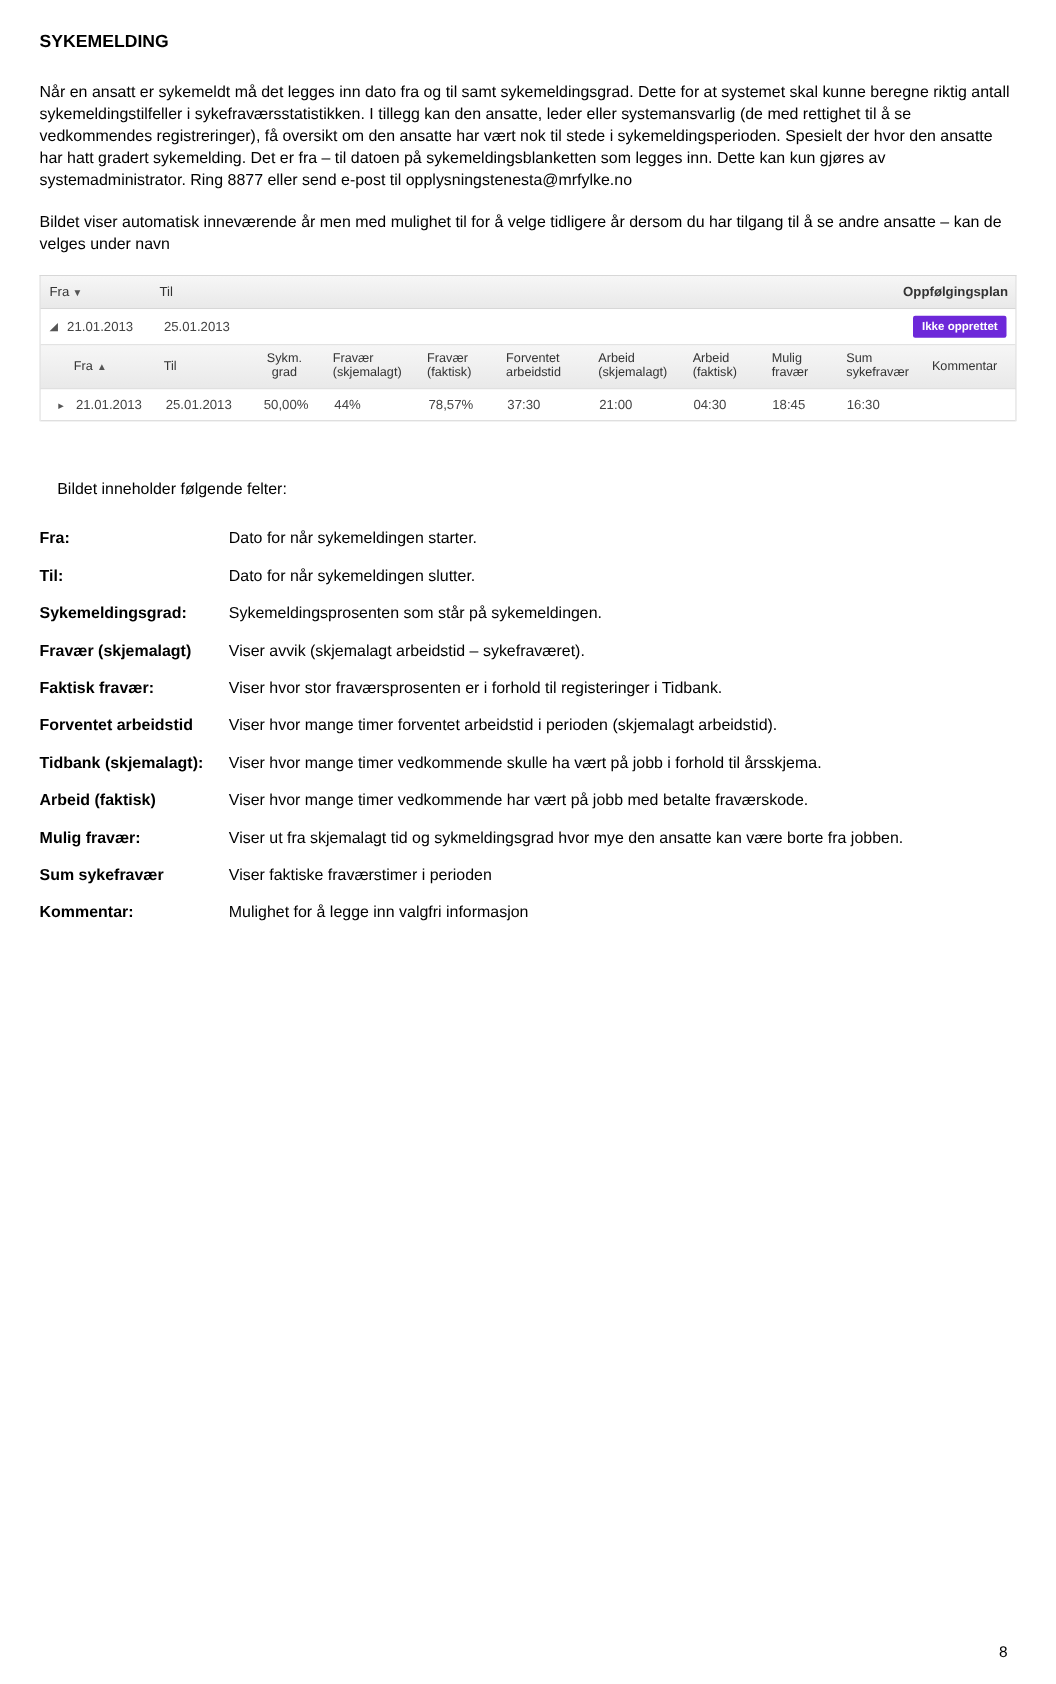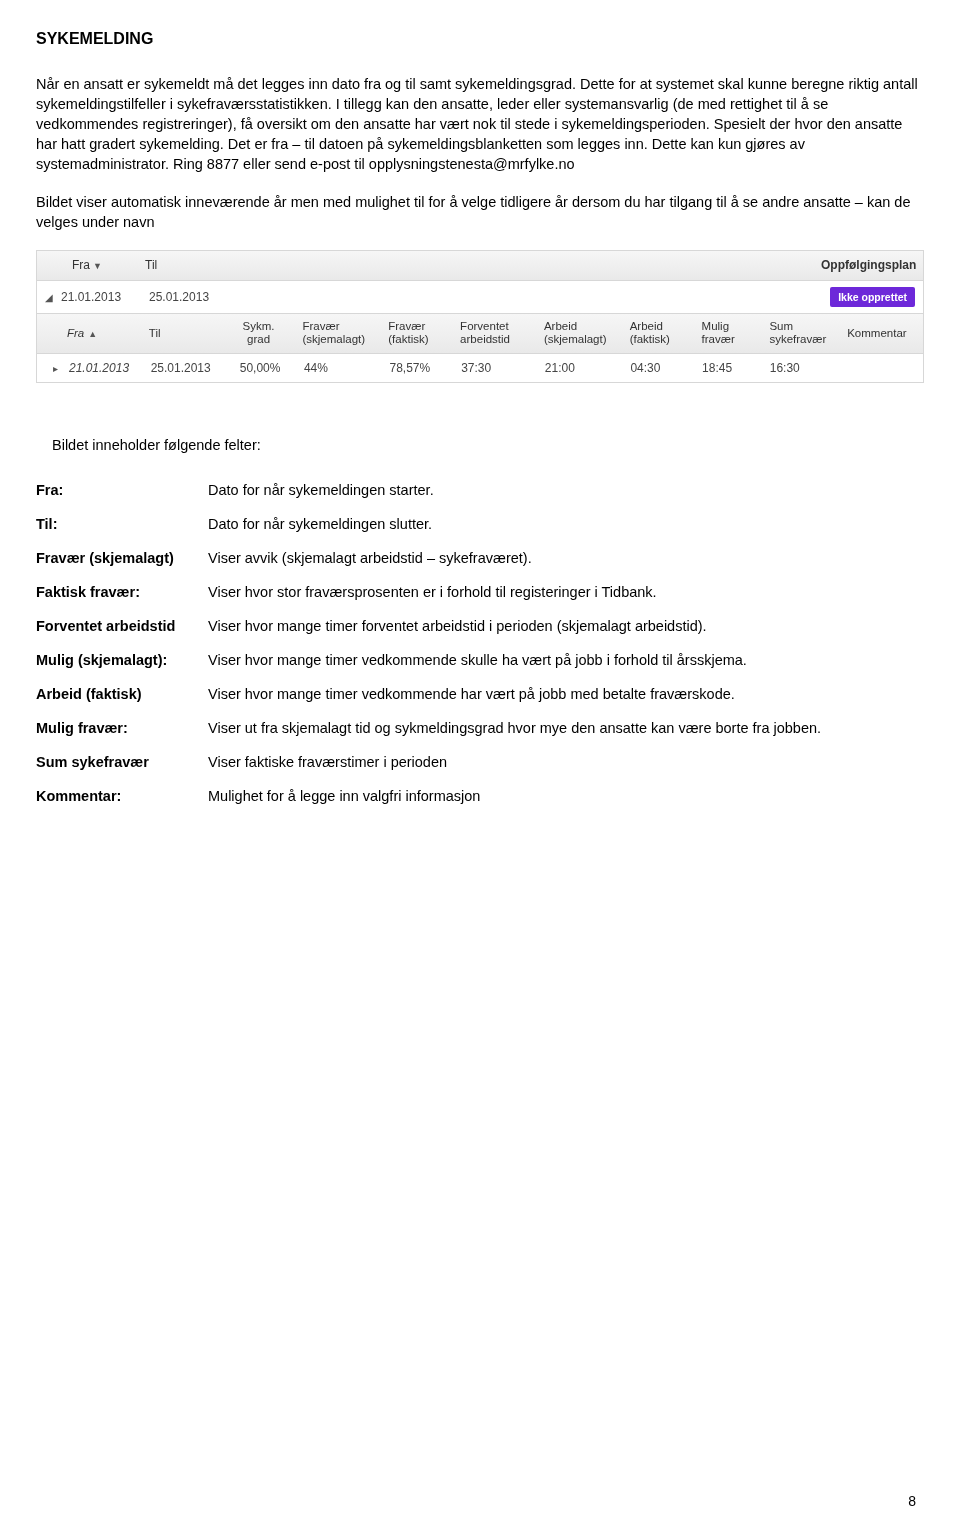--- a/index.html
+++ b/index.html
@@ -42,33 +42,33 @@
     background: #6d28d9;
     color: #fff;
     font-size: 10.5px;
     padding: 3px 8px;
     border-radius: 2px;
     display: inline-block;
   }
   .caret { font-size: 9px; margin-left: 3px; color:#555;}
   .caret-r { font-size: 10px; margin-right: 6px; color:#555;}
   .sort-up { font-size:9px; margin-left:4px; color:#555;}
-  .c-fra    { width: 82px; font-style: italic; }
+  .c-fra    { width: 82px; }
   .c-til    { width: 82px; }
   .c-sykm   { width: 72px; text-align: center; }
   .c-frav1  { width: 86px; }
   .c-frav2  { width: 72px; }
   .c-forv   { width: 84px; }
   .c-arb1   { width: 86px; }
   .c-arb2   { width: 72px; }
   .c-mulig  { width: 68px; }
   .c-sum    { width: 78px; }
   .c-komm   { width: 84px; }
 
-  .top-fra  { width: 100px; text-align: center; }
+  .top-fra  { width: 100px; }
   .top-til  { flex: 1; }
   .top-opp  { width: 110px; text-align:right;font-weight:bold; }
 
   .section-sub {
     margin: 0 0 18px 16px;
   }
   table.defs {
     border-collapse: collapse;
     width: 100%;
     font-size: 14.5px;
@@ -155,33 +155,37 @@
   <tbody id="defs-body">
       <tr>
         <td class="k">Fra:</td>
         <td>Dato for når sykemeldingen starter.</td>
       </tr>
       <tr>
         <td class="k">Til:</td>
         <td>Dato for når sykemeldingen slutter.</td>
       </tr>
       <tr>
+        <td class="k">Sykemeldingsgrad:</td>
+        <td>Sykemeldingsprosenten som står på sykemeldingen.</td>
+      </tr>
+      <tr>
         <td class="k">Fravær (skjemalagt)</td>
         <td>Viser avvik (skjemalagt arbeidstid – sykefraværet).</td>
       </tr>
       <tr>
         <td class="k">Faktisk fravær:</td>
         <td>Viser hvor stor fraværsprosenten er i forhold til registeringer i Tidbank.</td>
       </tr>
       <tr>
         <td class="k">Forventet arbeidstid</td>
         <td>Viser hvor mange timer forventet arbeidstid i perioden (skjemalagt arbeidstid).</td>
       </tr>
       <tr>
-        <td class="k">Mulig (skjemalagt):</td>
+        <td class="k">Tidbank (skjemalagt):</td>
         <td>Viser hvor mange timer vedkommende skulle ha vært på jobb i forhold til årsskjema.</td>
       </tr>
       <tr>
         <td class="k">Arbeid (faktisk)</td>
         <td>Viser hvor mange timer vedkommende har vært på jobb med betalte fraværskode.</td>
       </tr>
       <tr>
         <td class="k">Mulig fravær:</td>
         <td>Viser ut fra skjemalagt tid og sykmeldingsgrad hvor mye den ansatte kan være borte fra jobben.</td>
       </tr>

